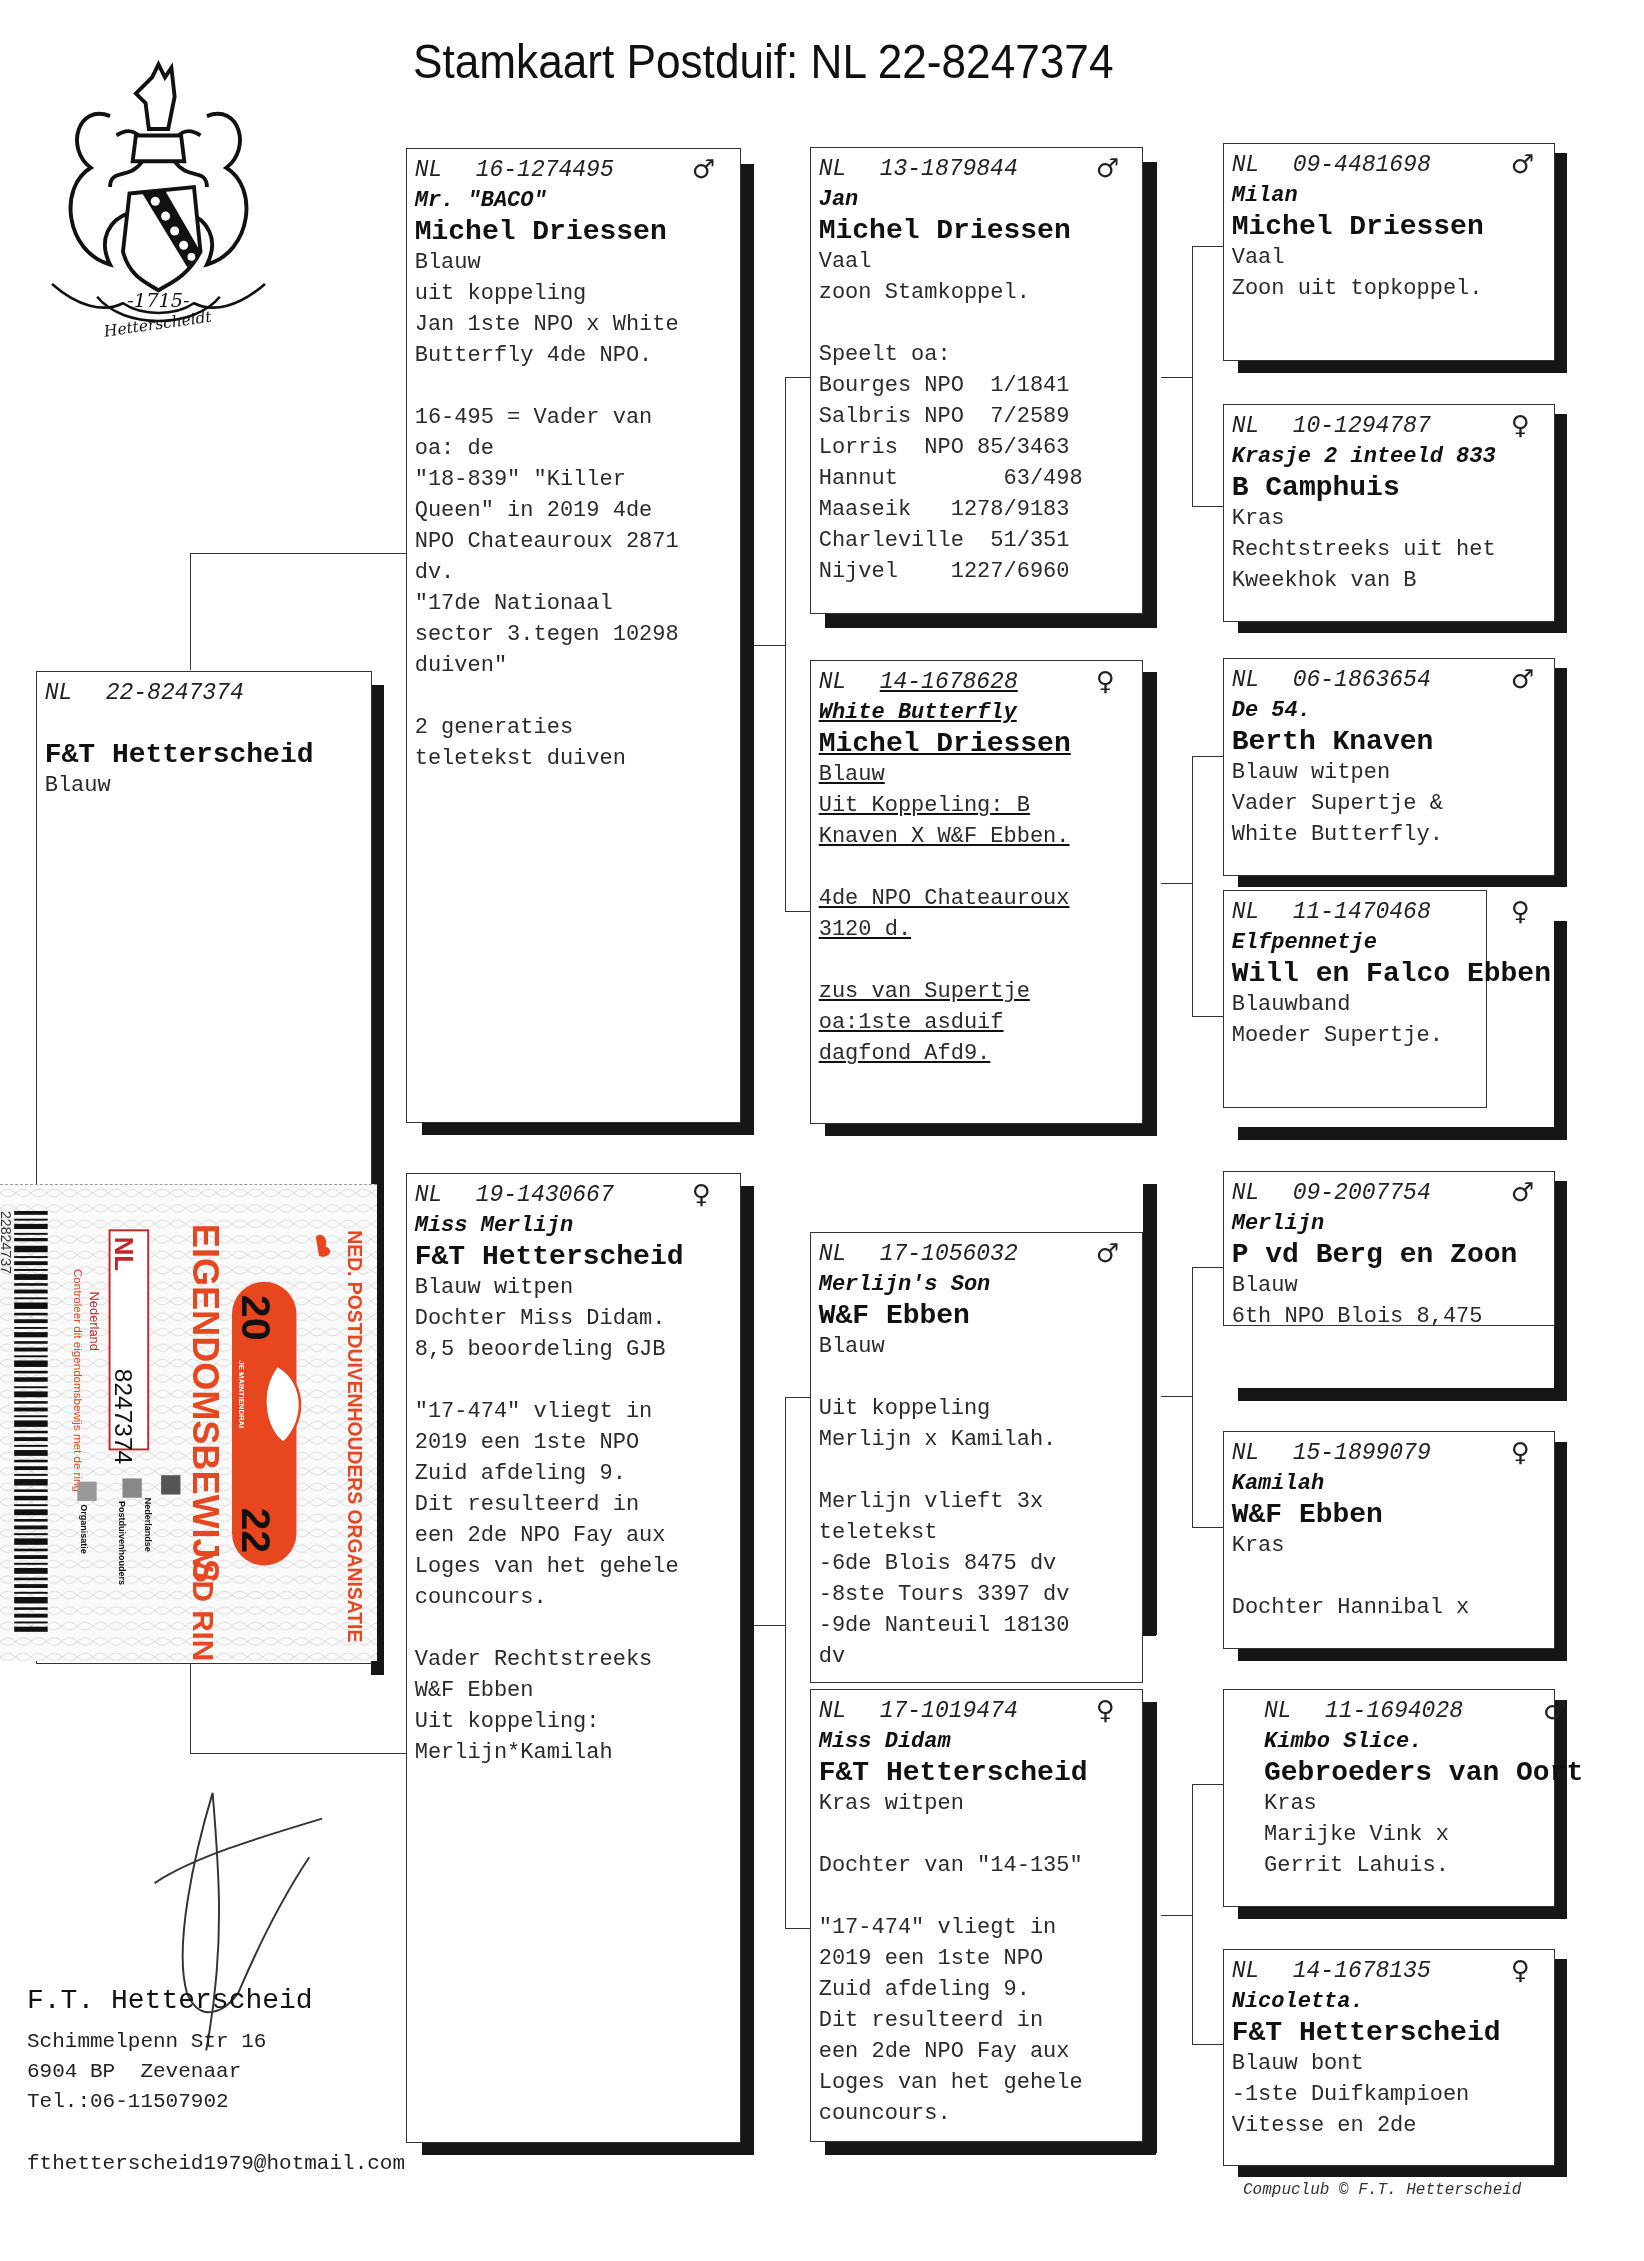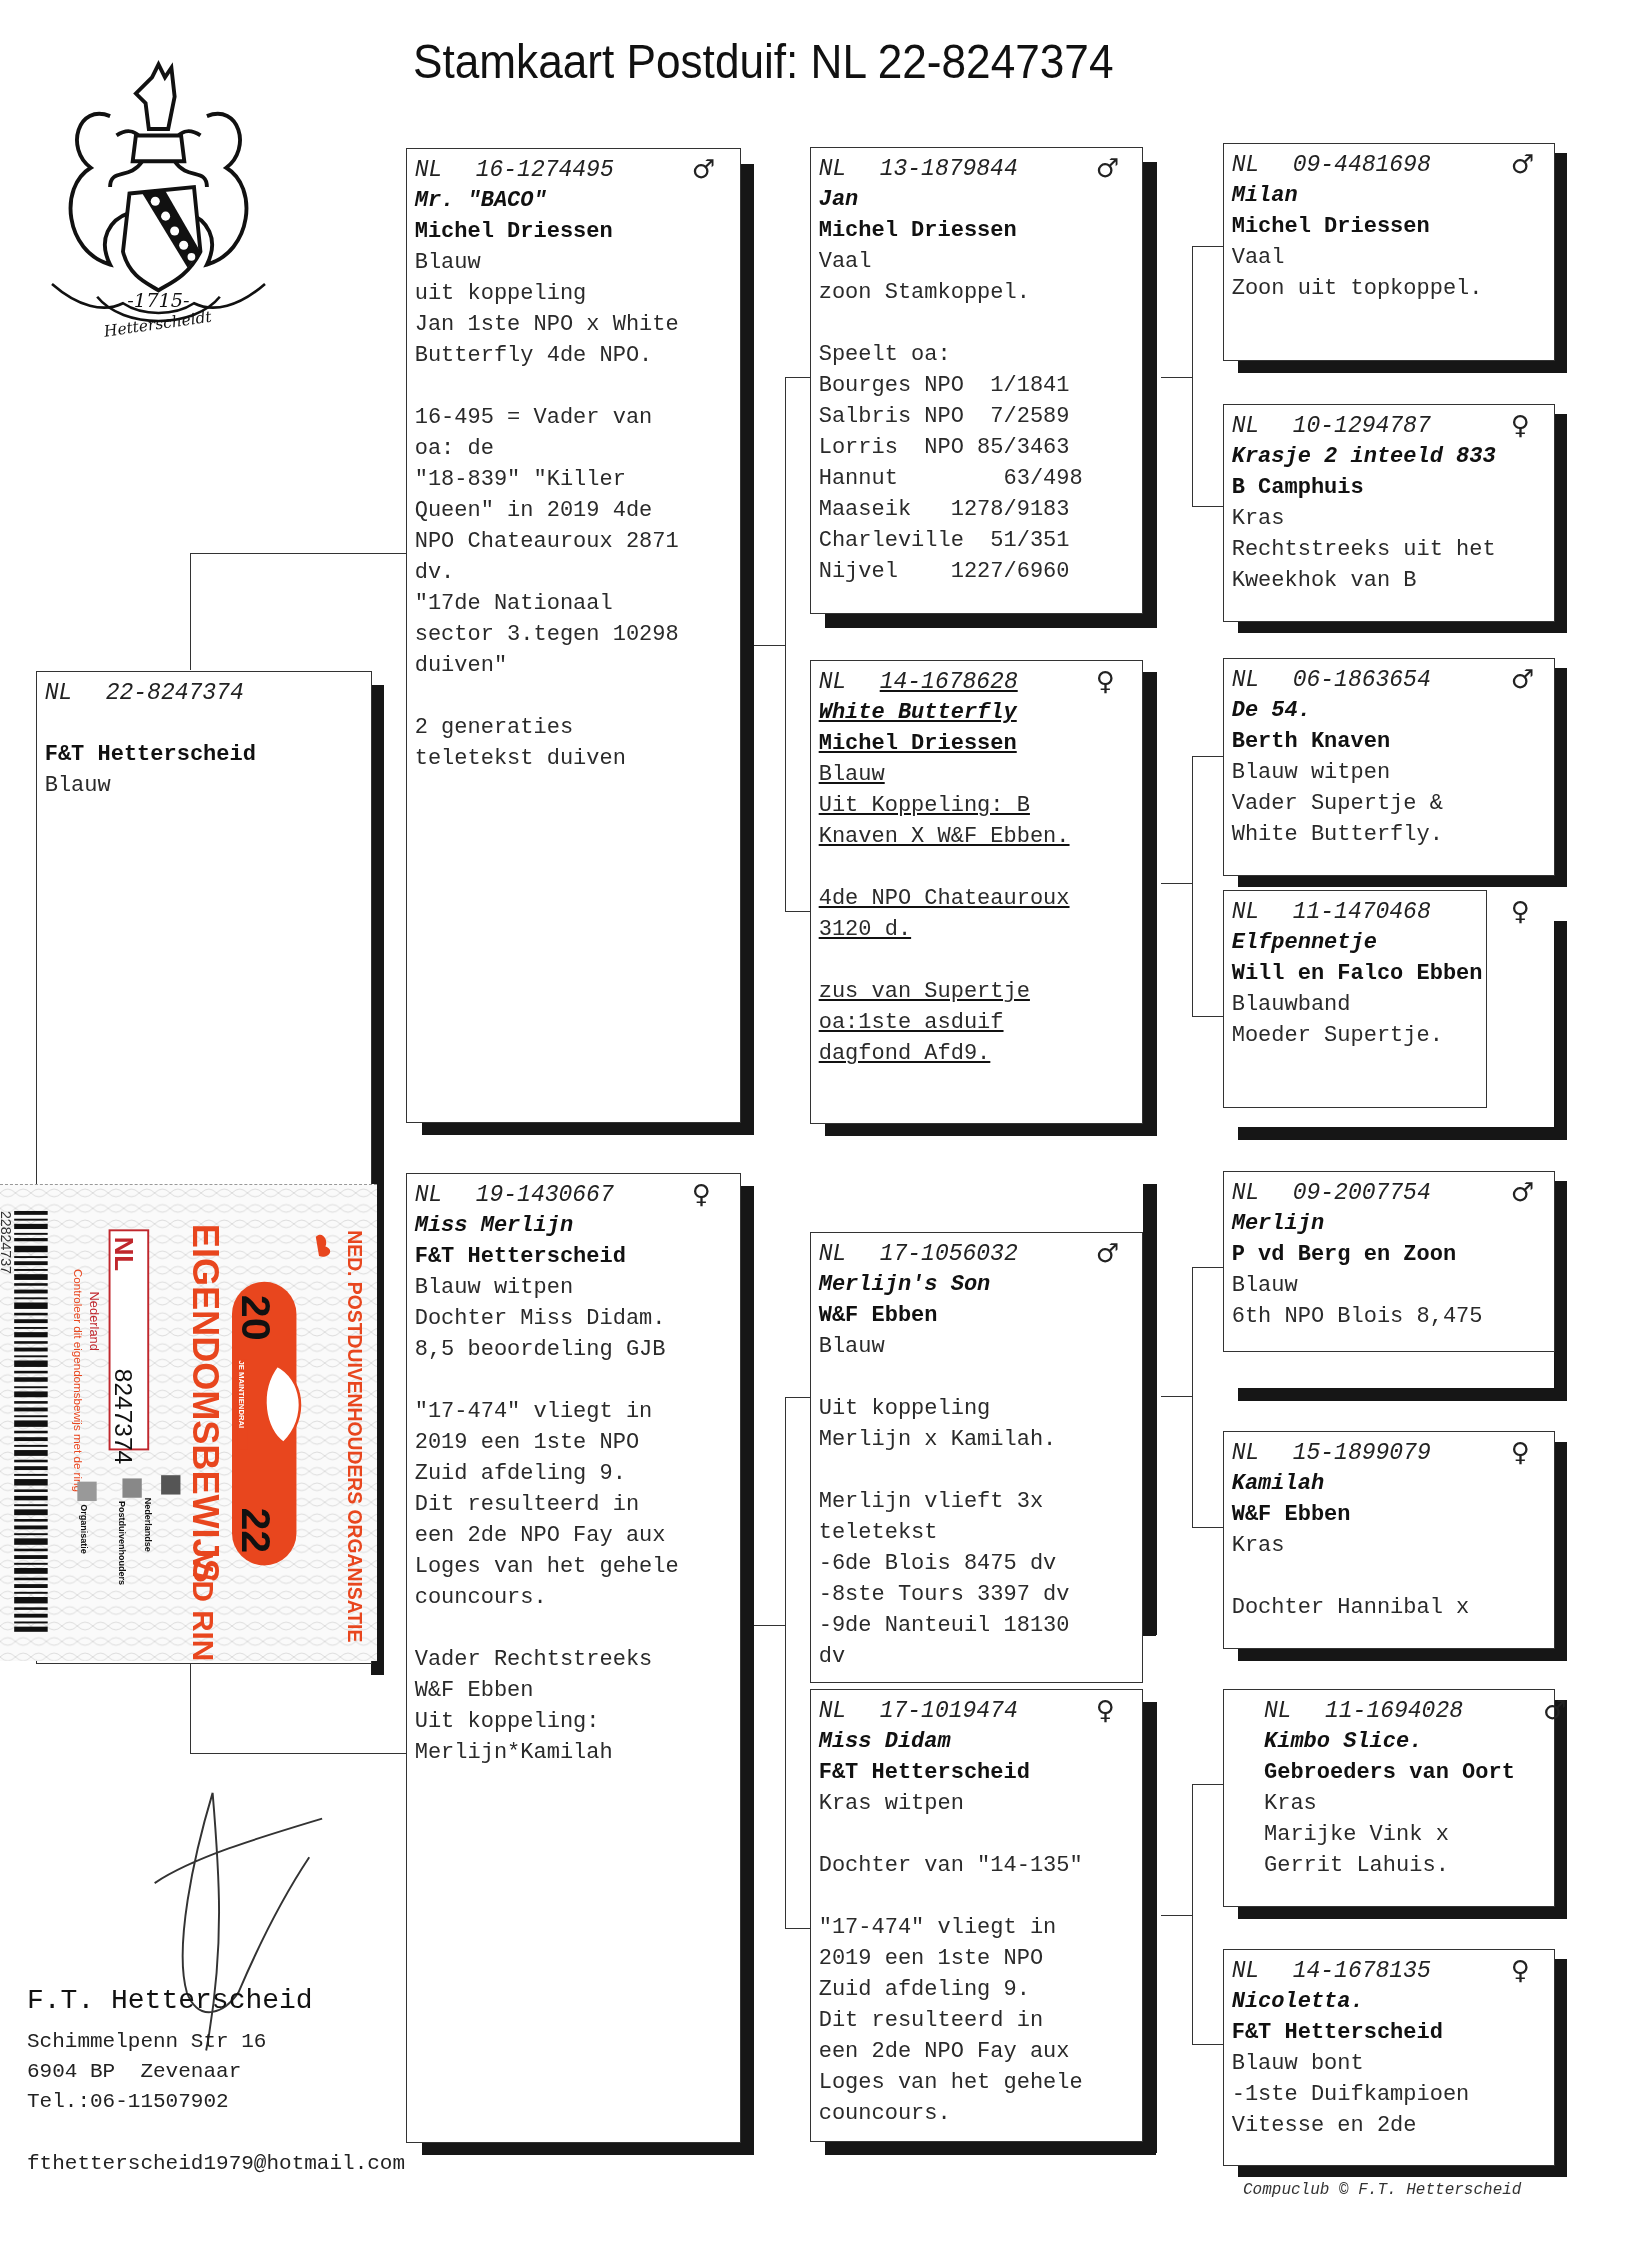--- a/index.html
+++ b/index.html
@@ -5,21 +5,21 @@
   html, body { margin:0; padding:0; background:#ffffff; }
   body { width:1644px; height:2261px; position:relative; overflow:hidden; font-family:"Liberation Mono", "DejaVu Sans Mono", monospace; color:#111; }
   .title { position:absolute; left:413px; top:34px; font-family:"Liberation Sans", sans-serif; font-size:48px; letter-spacing:0px; color:#111; white-space:nowrap; transform:scaleX(0.92); transform-origin:left top; }
   .logo { position:absolute; left:39px; top:58px; width:239px; height:284px; }
   .box { position:absolute; background:#fff; border:1.3px solid #333; box-sizing:border-box; padding:6.4px 0 0 7.7px; }
   .shadow-r { position:absolute; background:#161616; }
   .hdr { font-style:italic; font-size:23px; line-height:30px; white-space:pre; font-family:"Liberation Mono", monospace; color:#222; position:relative; }
   .hdr .nl { display:inline-block; width:61px; }
   .hdr .sex { position:absolute; font-style:normal; font-family:"DejaVu Sans", sans-serif; font-size:26px; top:-1.3px; }
   .name { font-weight:bold; font-style:italic; font-size:22px; line-height:31px; white-space:pre; }
-  .owner { font-weight:bold; font-size:22px; line-height:31px; white-space:pre; }
+  .owner { font-weight:bold; font-size:28px; line-height:31px; white-space:pre; }
   .line { font-size:22px; line-height:31px; white-space:pre; color:#2a2a2a; min-height:31px; }
   .conn { position:absolute; background:#333; }
   .footer-name { position:absolute; left:27px; top:1985px; font-weight:normal; font-size:28px; white-space:pre; }
   .footer-line { position:absolute; left:27px; font-size:21px; white-space:pre; color:#222; }
   .copyright { position:absolute; left:1243px; top:2181px; font-style:italic; font-size:16px; color:#333; white-space:pre; }
   .ring { position:absolute; left:0px; top:1184px; width:377px; height:476px; background:#fafafa; overflow:hidden; border-top:1.3px dashed #999; }
   .sig { position:absolute; left:116px; top:1780px; width:219px; height:277px; }
 </style>
 </head>
 <body>
@@ -354,21 +354,21 @@
 <div class="box" style="left:1223px;top:890px;width:264px;height:218px;">
   <div class="hdr"><span class="nl">NL</span><span>11-1470468</span><span class="sex" style="left:279px">♀</span></div>
   <div class="name">Elfpennetje</div>
   <div class="owner">Will en Falco Ebben</div>
   <div class="line">Blauwband</div>
   <div class="line">Moeder Supertje.</div>
 </div>
 
 <div class="shadow-r" style="left:1554px;top:1181px;width:13px;height:219px;"></div>
 <div class="shadow-r" style="left:1238px;top:1388px;width:329px;height:13px;"></div>
-<div class="box" style="left:1223px;top:1171px;width:332px;height:181px;">
+<div class="box" style="left:1223px;top:1171px;width:332px;height:155px;">
   <div class="hdr"><span class="nl">NL</span><span>09-2007754</span><span class="sex" style="left:279px">♂</span></div>
   <div class="name">Merlijn</div>
   <div class="owner">P vd Berg en Zoon</div>
   <div class="line">Blauw</div>
   <div class="line">6th NPO Blois 8,475</div>
 </div>
 
 <div class="shadow-r" style="left:1554px;top:1442px;width:13px;height:219px;"></div>
 <div class="shadow-r" style="left:1238px;top:1648px;width:329px;height:13px;"></div>
 <div class="box" style="left:1223px;top:1431px;width:332px;height:218px;">

